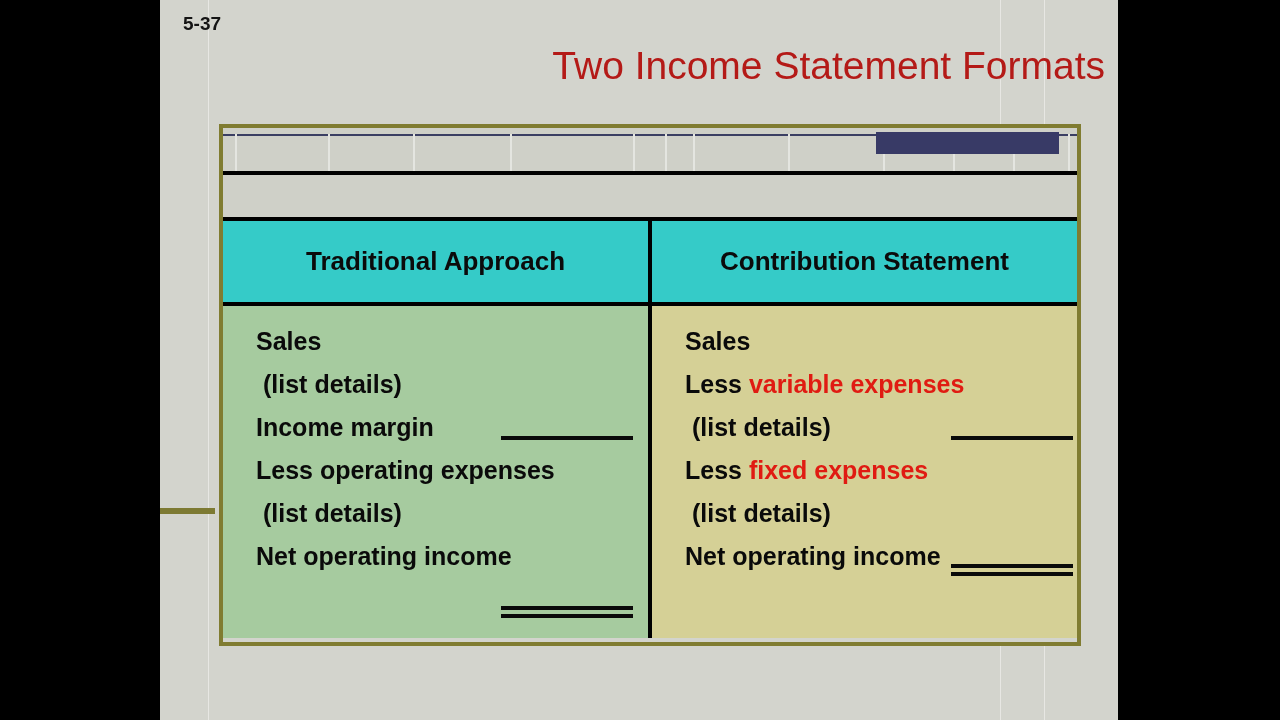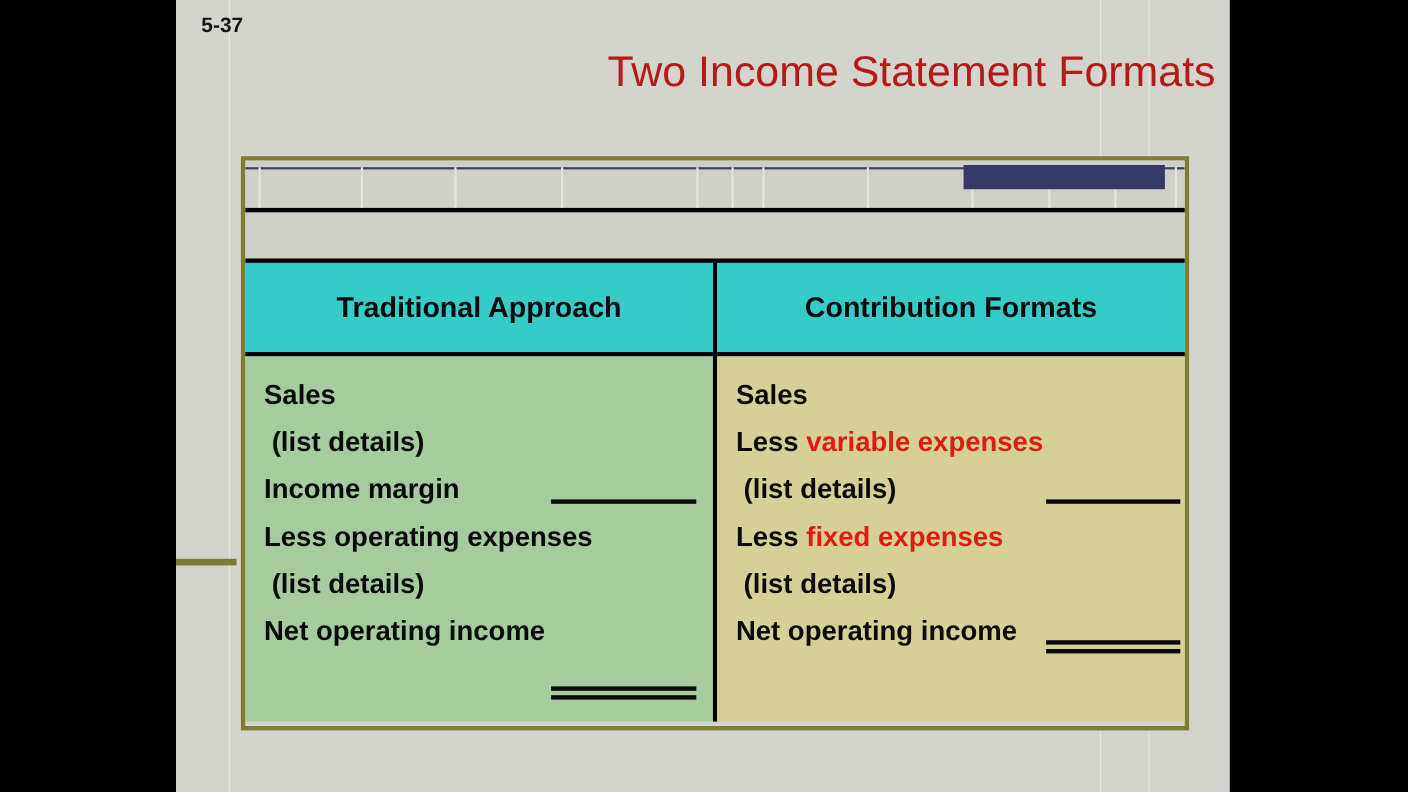--- a/index.html
+++ b/index.html
@@ -71,21 +71,21 @@
     width: 900px;
     text-align: right;
     font-size: 39px;
     color: #b41a17;
     white-space: nowrap;
   }
   
   .object-frame {
     position: absolute;
     left: 219px;
-    top: 142px;
+    top: 124px;
     width: 862px;
     height: 522px;
     border: 4px solid #807c31;
     box-sizing: border-box;
     background: #d3d4cd;
   }
   
   .ruler-strip {
     position: relative;
     height: 47px;
@@ -142,21 +142,21 @@
     display: flex;
     align-items: center;
     justify-content: center;
     font-size: 26px;
     font-weight: bold;
     color: #0b0b0b;
   }
   .col-body {
     flex: 1 1 auto;
     position: relative;
-    padding: 14px 0 0 0;
+    padding: 14px 0 0 16px;
   }
   .body-green { background: #a6cb9f; }
   .body-khaki { background: #d5d096; }
 
   .line {
     position: relative;
     height: 43px;
     font-size: 25px;
     font-weight: bold;
     color: #0a0a0a;
@@ -231,21 +231,21 @@
           <div class="line indent0">Less operating expenses</div>
           <div class="line indent1">(list details)</div>
           <div class="line indent0">Net operating income</div>
 
           <div class="rule-single" style="left:278px;width:132px;top:130px"></div>
           <div class="rule-double" style="left:278px;width:132px;top:300px"></div>
         </div>
       </div>
 
       <div class="col col-right">
-        <div class="col-head">Contribution Formats</div>
+        <div class="col-head">Contribution Statement</div>
         <div class="col-body body-khaki">
           <div class="line indent0">Sales</div>
           <div class="line indent0"><span>Less </span><span class="red">variable expenses</span></div>
           <div class="line indent1">(list details)</div>
           <div class="line indent0"><span>Less </span><span class="red">fixed expenses</span></div>
           <div class="line indent1">(list details)</div>
           <div class="line indent0">Net operating income</div>
 
           <div class="rule-single" style="left:299px;width:122px;top:130px"></div>
           <div class="rule-double" style="left:299px;width:122px;top:258px"></div>

